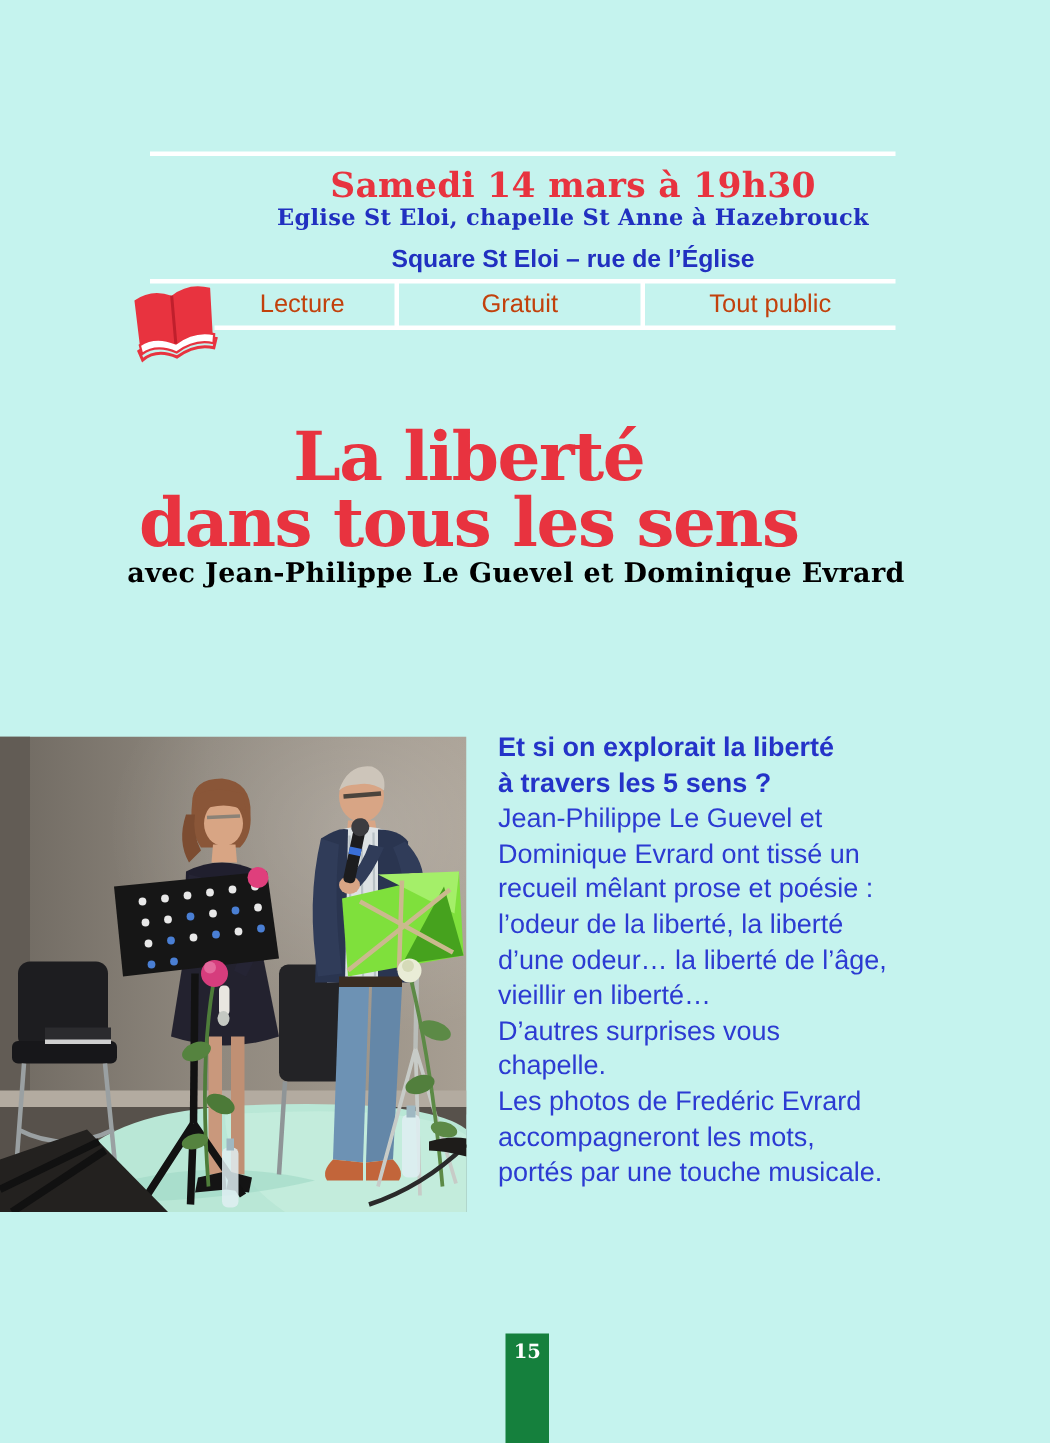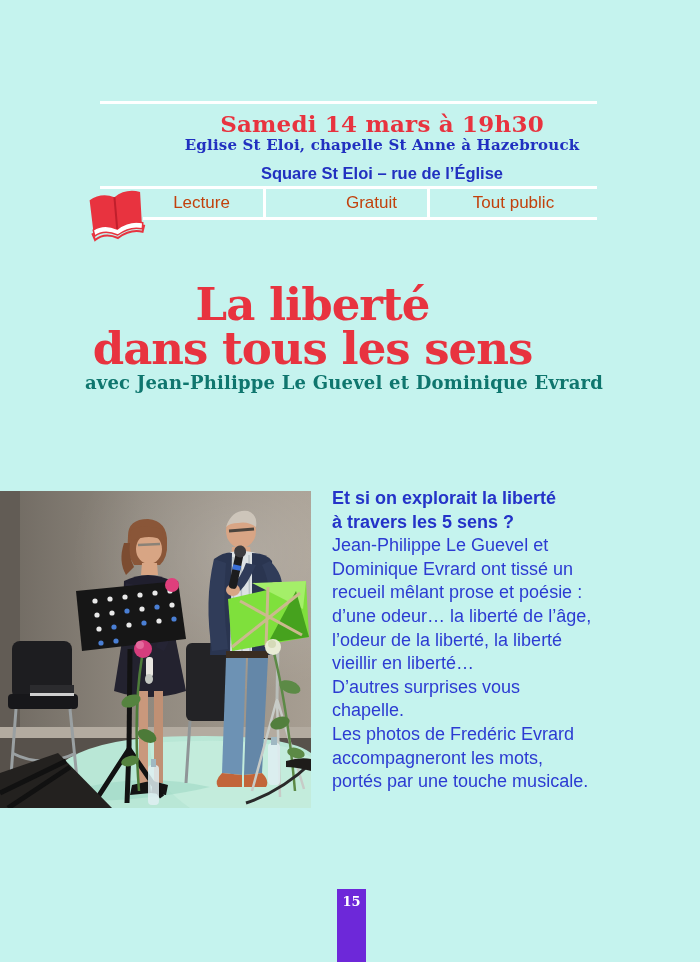--- a/index.html
+++ b/index.html
@@ -19,37 +19,37 @@
   .hdr-addr{top:164px;font-size:16.5px;font-weight:600;color:#2130c0;}
   
   .rule.cat-top{left:100px;top:186px;width:497px;height:3px;}
   .rule.cat-bottom{left:143px;top:217px;width:454px;height:3px;}
   .vsep{position:absolute;top:186px;width:3px;height:34px;background:#ffffff;}
   .vsep.s1{left:263px;}
   .vsep.s2{left:427px;}
   .cat-label{position:absolute;top:189px;height:28px;display:flex;align-items:center;justify-content:center;
              color:#c2410c;font-size:17px;font-weight:500;}
   .cat-1{left:100px;width:163px;padding-left:40px;box-sizing:border-box;}
-  .cat-2{left:277px;width:189px;}
+  .cat-2{left:252px;width:189px;}
   .cat-3{left:430px;width:167px;}
   .book-icon{position:absolute;left:84px;top:188px;width:66px;height:54px;}
   
   .title{position:absolute;left:0;top:283px;width:625px;text-align:center;
          font-family:"DejaVu Serif",serif;font-weight:bold;color:#e8333f;
          font-size:45px;line-height:44px;letter-spacing:-1px;}
   .subtitle{position:absolute;left:0;top:372px;width:688px;text-align:center;
-            font-family:"DejaVu Serif",serif;font-weight:bold;color:#0f766e;
+            font-family:"DejaVu Serif",serif;font-weight:bold;color:#000000;
             font-size:18px;letter-spacing:.2px;}
   
   .photo{position:absolute;left:0;top:491px;width:311px;height:317px;}
   .body-col{position:absolute;left:332px;top:487px;width:350px;
             color:#2c3bd2;font-size:18px;line-height:23.6px;}
   .body-col .bold{font-weight:bold;color:#2433c8;}
   
-  .page-tab{position:absolute;left:337px;top:889px;width:29px;height:73px;background:#6d28d9;
+  .page-tab{position:absolute;left:337px;top:889px;width:29px;height:73px;background:#15803d;
             text-align:center;}
   .page-num{display:block;margin-top:5px;color:#ffffff;font-family:"DejaVu Serif",serif;
             font-weight:bold;font-size:13px;}
 </style>
 </head>
 <body>
 
 <div class="page">
 
   <div class="rule top"></div>
@@ -233,22 +233,22 @@
     <path d="M246 312 Q282 300 311 272" stroke="#2a2a2a" stroke-width="3" fill="none"></path>
     <path d="M286 270 Q300 266 311 268 L311 280 Q296 276 286 276 Z" fill="#1e1c1a"></path>
   </svg>
 
   <div class="body-col">
     <div class="bold">Et si on explorait la liberté</div>
     <div class="bold">à travers les 5 sens ?</div>
     <div>Jean-Philippe Le Guevel et</div>
     <div>Dominique Evrard ont tissé un</div>
     <div>recueil mêlant prose et poésie :</div>
+    <div>l’odeur de la liberté, la liberté</div>
     <div>d’une odeur… la liberté de l’âge,</div>
-    <div>l’odeur de la liberté, la liberté</div>
     <div>vieillir en liberté…</div>
     <div>D’autres surprises vous</div>
     <div>chapelle.</div>
     <div>Les photos de Fredéric Evrard</div>
     <div>accompagneront les mots,</div>
     <div>portés par une touche musicale.</div>
   </div>
 
   <div class="page-tab">
     <span class="page-num">15</span>

